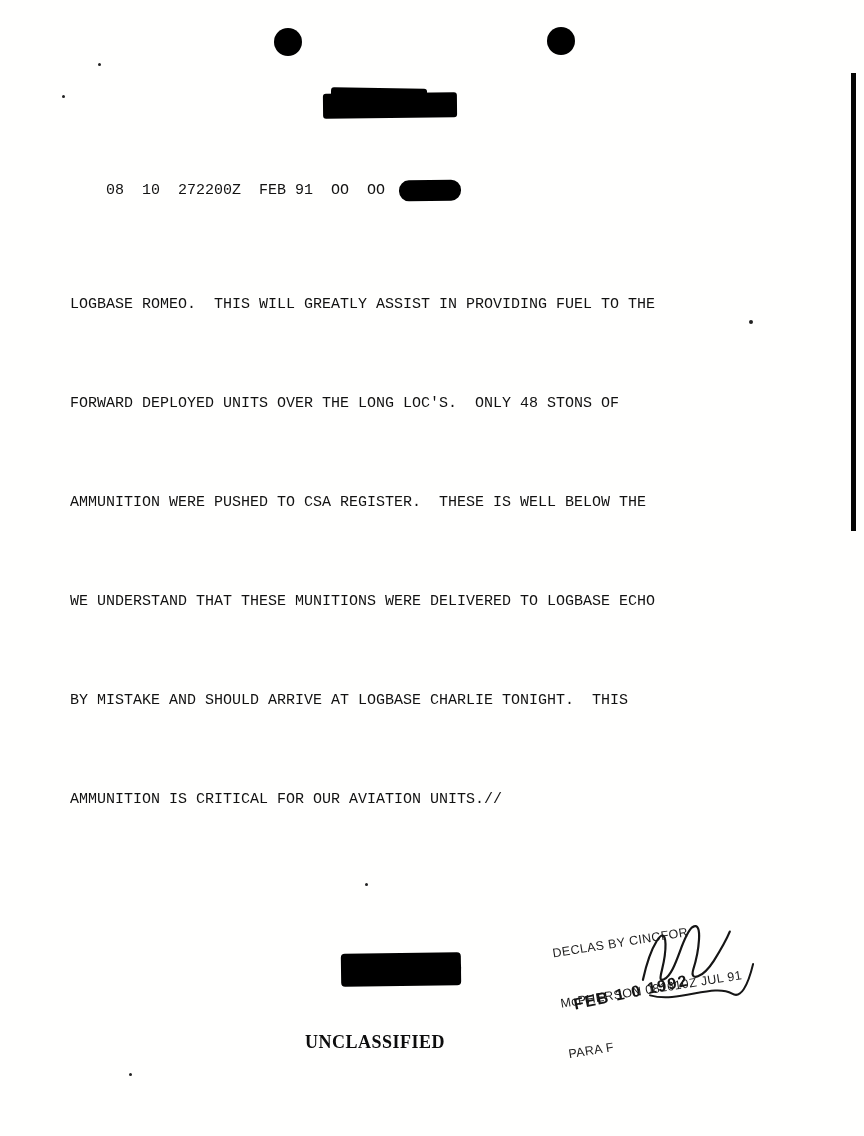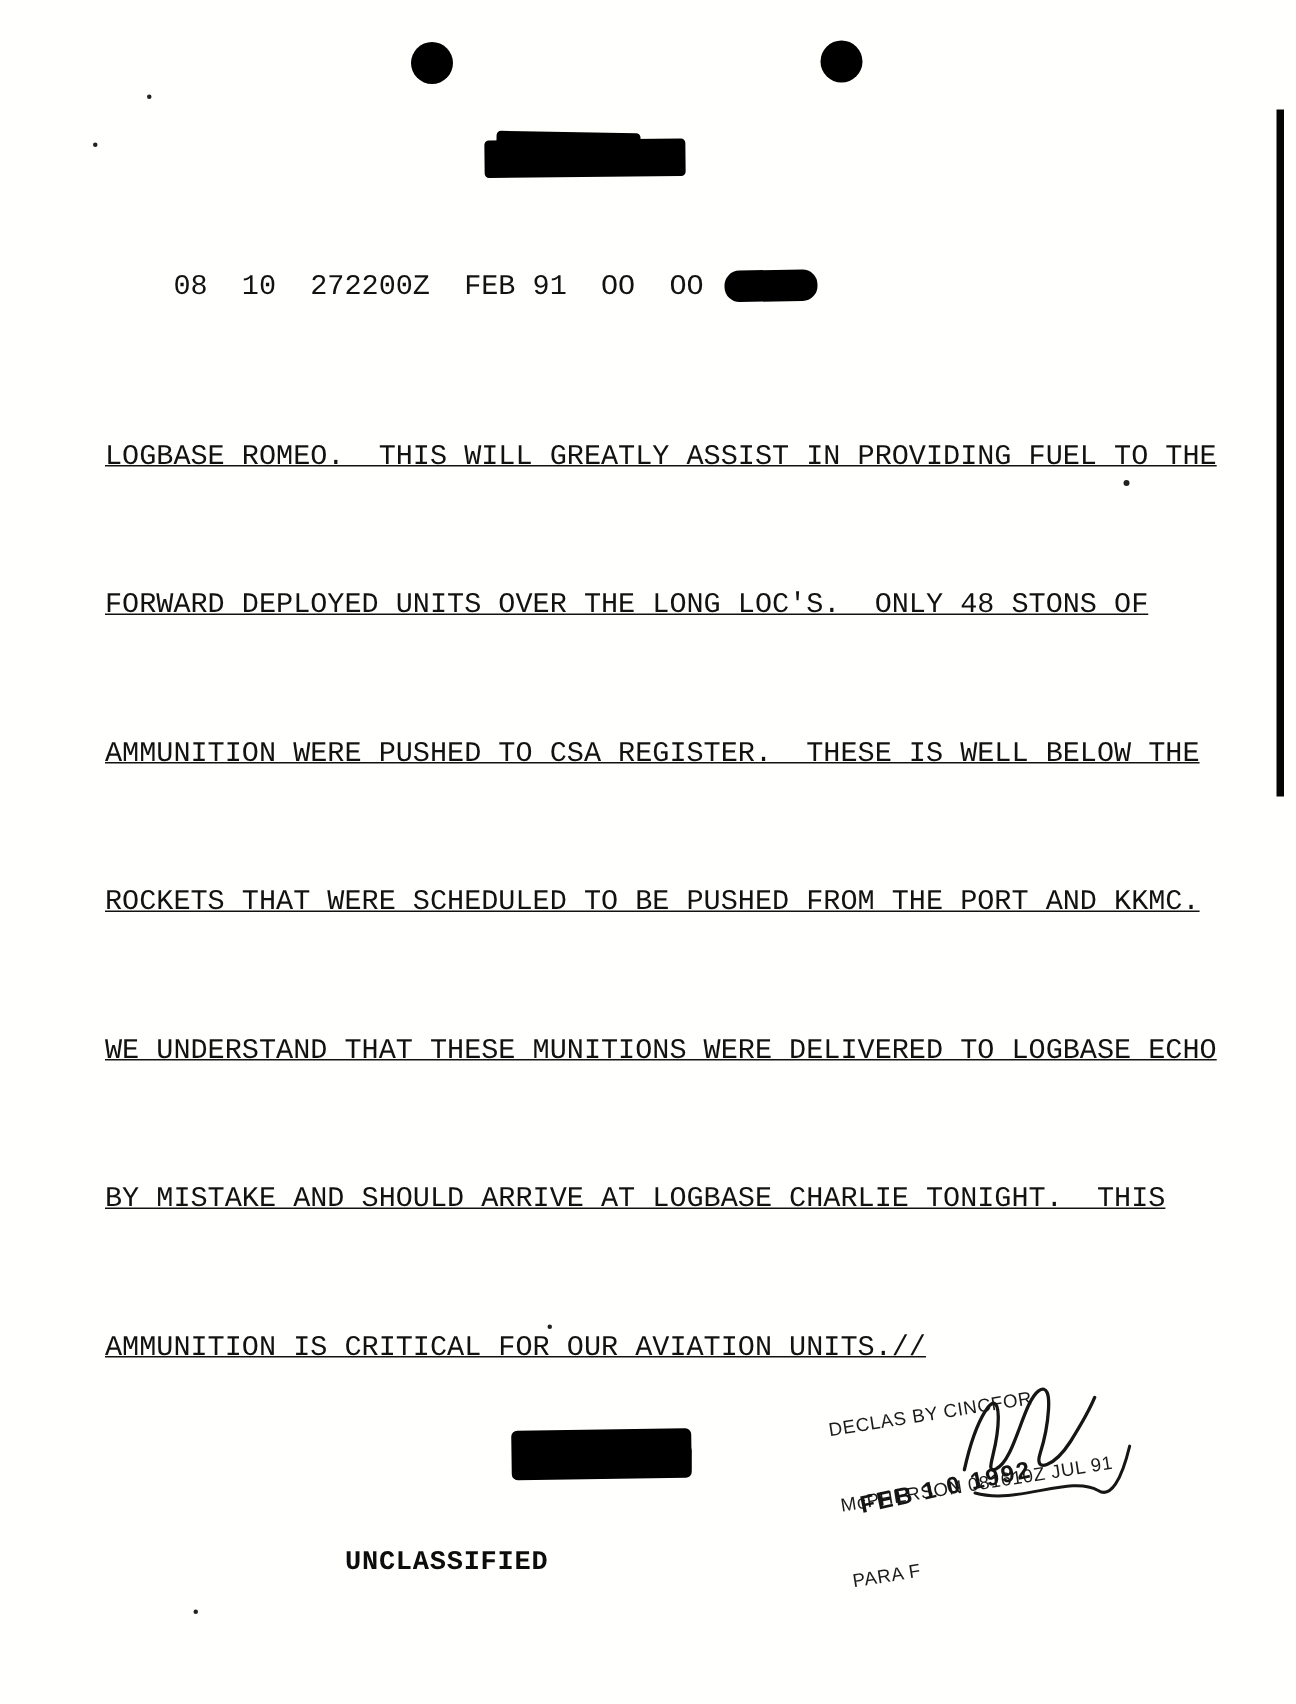--- a/index.html
+++ b/index.html
@@ -2,21 +2,21 @@
 <html><head>
 <meta charset="utf-8">
 <style>
   html,body { margin:0; padding:0; background:#e8e8e8; }
   .page {
     position:relative; width:864px; height:1136px; margin:0 auto;
     background:#fffffe; overflow:hidden;
     font-family:"Liberation Mono","DejaVu Sans Mono",monospace;
     color:#121212;
   }
-  .mono { font-family:"Liberation Mono","DejaVu Sans Mono",monospace; font-size:19px; white-space:pre; }
+  .mono { font-family:"Liberation Mono","DejaVu Sans Mono",monospace; font-size:15px; white-space:pre; }
 
   
   .hole { position:absolute; width:28px; height:28px; border-radius:50%; background:#000; }
   .hole1 { left:274px; top:28px; }
   .hole2 { left:547px; top:27px; }
 
   
   .redact { position:absolute; background:#000; }
   .redact-top    { left:323px; top:93px;  width:134px; height:25px; border-radius:3px; transform:rotate(-0.6deg); }
   .redact-top2   { left:331px; top:88px;  width:96px;  height:10px; border-radius:3px; transform:rotate(1deg); }
@@ -26,38 +26,38 @@
   
   .blob { display:inline-block; width:62px; height:21px; background:#000; border-radius:10px; vertical-align:middle; margin-left:14px; transform:rotate(-1deg); }
 
   .dateline { position:absolute; left:70px; top:152px; line-height:26px; }
 
   
   .edge-line { position:absolute; left:851px; top:73px; width:5px; height:458px; background:#050505; }
 
   
   .textblock { position:absolute; left:70px; top:222px; width:648px; line-height:33px; }
-  .line { height:33px;text-decoration:underline; }
+  .line { height:33px; }
 
   
   .declas-stamp {
     position:absolute; left:546px; top:912px; transform:rotate(-9deg); transform-origin:left top;
     font-family:"Liberation Sans","DejaVu Sans",sans-serif; font-size:12.5px; line-height:17px;
     letter-spacing:0.4px; color:#1b1b1b; white-space:pre;
   }
   .date-stamp {
     position:absolute; left:572px; top:996px; transform:rotate(-12deg); transform-origin:left top;
     font-family:"Liberation Sans","DejaVu Sans",sans-serif; font-weight:bold; font-size:16px;
     letter-spacing:1.5px; color:#141414; white-space:pre;
   }
   .signature { position:absolute; left:632px; top:912px; transform:rotate(-4deg); }
 
   .unclassified {
-    position:absolute; left:230px; top:1032px; width:290px; 
-    font-family:Liberation Mono, monospace; font-weight:bold; font-size:18px;
+    position:absolute; left:230px; top:1032px; width:290px; text-align:center;
+    font-family:Liberation Serif, serif; font-weight:bold; font-size:18px;
     letter-spacing:0.5px; color:#0d0d0d;
   }
 
   
   .speck { position:absolute; background:#222; border-radius:50%; }
   .s1 { left:98px;  top:63px;   width:3px; height:3px; }
   .s2 { left:62px;  top:95px;   width:3px; height:3px; }
   .s3 { left:749px; top:320px;  width:4px; height:4px; }
   .s4 { left:365px; top:883px;  width:3px; height:3px; }
   .s5 { left:129px; top:1073px; width:3px; height:3px; }
@@ -76,21 +76,20 @@
   <div class="edge-line"></div>
 
   <div class="dateline mono">
     <span>08  10  272200Z  FEB 91  OO  OO</span><span class="blob"></span>
   </div>
 
   <div class="textblock mono">
     <div class="line">LOGBASE ROMEO.  THIS WILL GREATLY ASSIST IN PROVIDING FUEL TO THE</div>
     <div class="line">FORWARD DEPLOYED UNITS OVER THE LONG LOC'S.  ONLY 48 STONS OF</div>
     <div class="line">AMMUNITION WERE PUSHED TO CSA REGISTER.  THESE IS WELL BELOW THE</div>
-    <div class="line">ROCKETS THAT WERE SCHEDULED TO BE PUSHED FROM THE PORT AND KKMC.</div>
     <div class="line">WE UNDERSTAND THAT THESE MUNITIONS WERE DELIVERED TO LOGBASE ECHO</div>
     <div class="line">BY MISTAKE AND SHOULD ARRIVE AT LOGBASE CHARLIE TONIGHT.  THIS</div>
     <div class="line">AMMUNITION IS CRITICAL FOR OUR AVIATION UNITS.//</div>
     
     
 
     
     
 
     

